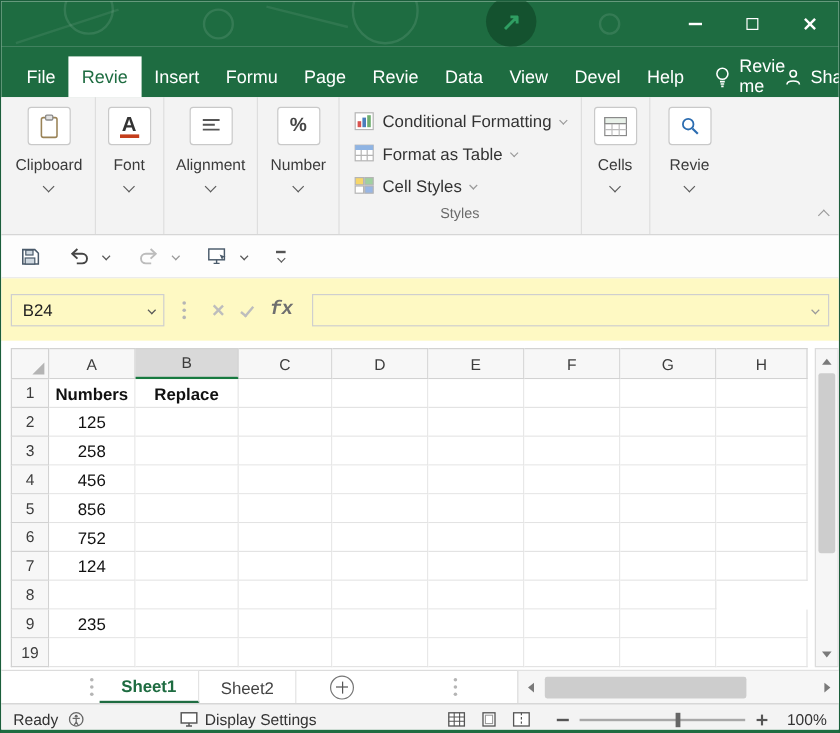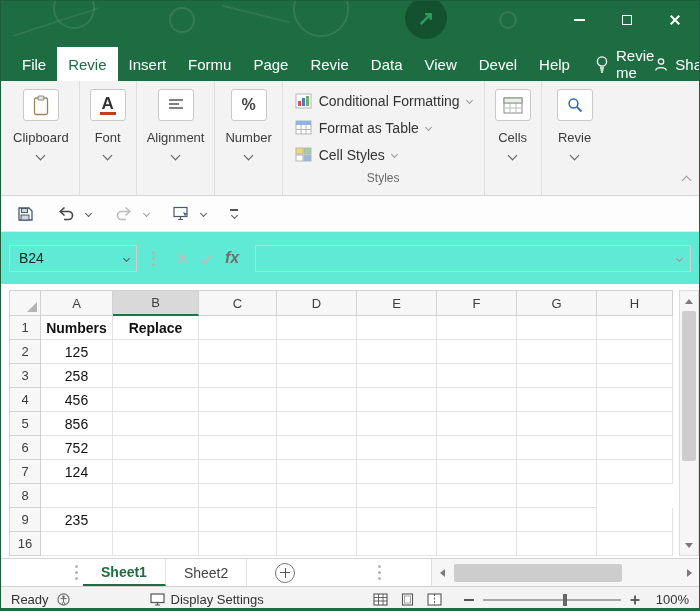--- a/index.html
+++ b/index.html
@@ -52,31 +52,31 @@
   .styles-caption{ width:100%; text-align:center; font-size:12px; color:#6a6a6a; margin-top:3px;}
   .editing-group{ border-right:none; overflow:hidden; width:56px; padding-right:0;}
   .ribbon-collapse{ position:absolute; right:9px; bottom:7px;}
 
   
   .qat{ height:36px; background:#fdfdfd; border-bottom:1px solid #e6e6e6; display:flex; align-items:center; padding-left:12px; gap:3px; flex:none;}
   .qbtn{ display:flex; align-items:center; justify-content:center; height:26px; padding:0 4px;}
   .qsep{ width:10px;}
 
   
-  .formula-row{ height:52px; background:#5eead4; display:flex; align-items:center; padding:0 8px; gap:10px; flex:none;}
+  .formula-row{ height:52px; background:#fef9c3; display:flex; align-items:center; padding:0 8px; gap:10px; flex:none;}
   .name-box{ width:128px; height:27px; border:1px solid #cfcfcf; display:flex; align-items:center; font-size:14px; color:#222; padding-left:9px;}
   .name-box .chev{ margin-left:auto; margin-right:7px;}
   .grip-dots{ display:inline-block; width:3px; height:3px; border-radius:50%; background:#b5b5b5;
     box-shadow:0 6px 0 #b5b5b5, 0 -6px 0 #b5b5b5; margin:0 5px;}
   .fbtns{ display:flex; align-items:center; gap:16px; padding:0 6px;}
   .x-gray{ position:relative; width:11px; height:11px;}
   .x-gray::before,.x-gray::after{ content:""; position:absolute; left:5px; top:0; width:1.8px; height:11px; background:#bdbdbd;}
   .x-gray::before{ transform:rotate(45deg);} .x-gray::after{ transform:rotate(-45deg);}
   .check-gray{ display:inline-block; width:6px; height:11px; border-right:2px solid #bdbdbd; border-bottom:2px solid #bdbdbd; transform:rotate(40deg);}
-  .fx{ font-family:Liberation Sans, sans-serif; font-style:italic; font-weight:bold; font-size:16px; color:#6f6f6f;}
+  .fx{ font-family:Liberation Mono, monospace; font-style:italic; font-weight:bold; font-size:16px; color:#6f6f6f;}
   .formula-input{ flex:1; height:27px; border:1px solid #cfcfcf; display:flex; align-items:center; font-size:14px; padding-left:8px;}
   .formula-input .chev{ margin-left:auto; margin-right:8px;}
 
   
   .grid-zone{ flex:none; height:274px; padding:6px 0 0 8px; display:flex; background:#fff; position:relative;}
   .sheet{ display:flex; flex-direction:column;}
   .grid-row{ display:flex; height:24px;}
   .grid-row.header{ height:26px;}
   .grid-row > *{ flex:none;}
   .grid-row > *:nth-child(1){ width:32px;}
@@ -464,21 +464,21 @@
           <div class="gc cell">235</div>
           <div class="gc cell"></div>
           <div class="gc cell"></div>
           <div class="gc cell"></div>
           <div class="gc cell"></div>
           <div class="gc cell"></div>
           <div class="gc cell"></div>
           <div class="gc cell"></div>
         </div>
         <div class="grid-row">
-          <div class="gc hdr rowh">16</div>
+          <div class="gc hdr rowh">19</div>
           <div class="gc cell"></div>
           <div class="gc cell"></div>
           <div class="gc cell"></div>
           <div class="gc cell"></div>
           <div class="gc cell"></div>
           <div class="gc cell"></div>
           <div class="gc cell"></div>
           <div class="gc cell"></div>
         </div>
       </div>

